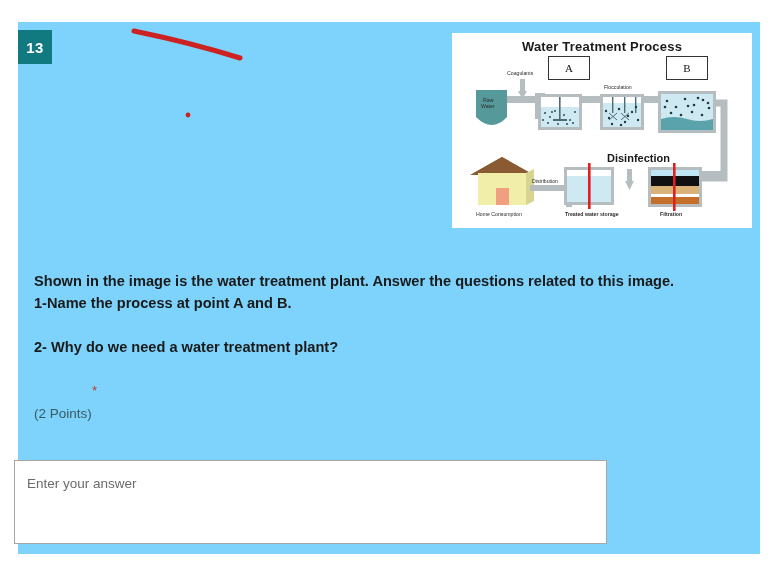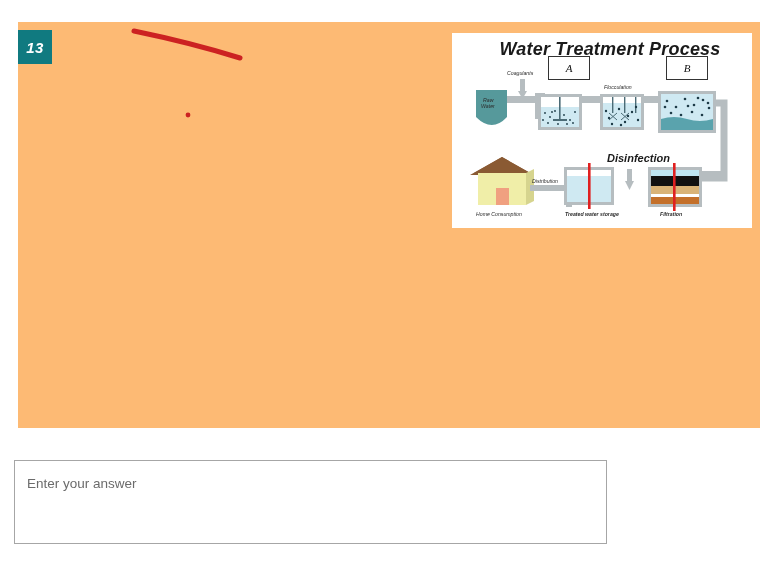--- a/index.html
+++ b/index.html
@@ -15,24 +15,23 @@
     background: #ffffff;
     overflow: hidden;
   }
 
   
   .question-card {
     position: absolute;
     left: 18px;
     top: 22px;
     width: 742px;
-    height: 406px;
-    background: #fdba74;
+    height: 532px;
+    background: #7dd3fc;
     box-sizing: border-box;
-    font-style: italic;
   }
   .number-badge {
     position: absolute;
     left: 0px;
     top: 8px;
     width: 34px;
     height: 34px;
     background: #107a80;
     color: #ffffff;
     font-size: 15px;
@@ -57,24 +56,24 @@
     left: 434px;
     top: 11px;
     width: 300px;
     height: 195px;
     background: #ffffff;
     box-sizing: border-box;
   }
   .diagram-title {
     position: absolute;
     top: 6px;
-    left: 8px;
+    left: 0;
     width: 100%;
     text-align: center;
-    font-size: 18px;
+    font-size: 13px;
     font-weight: bold;
     color: #1a1a1a;
     letter-spacing: 0.2px;
   }
 
   
   .q-body {
     position: absolute;
     left: 16px;
     top: 248px;
@@ -280,20 +279,27 @@
       <div class="lbl" style="left:29px;top:70px;">Water</div>
       <div class="lbl" style="left:55px;top:37px;">Coagulants</div>
       <div class="lbl" style="left:152px;top:51px;">Flocculation</div>
       <div class="big-lbl" style="left:155px;top:119px;">Disinfection</div>
       <div class="lbl lbl-b" style="left:208px;top:178px;">Filtration</div>
       <div class="lbl lbl-b" style="left:113px;top:178px;">Treated water storage</div>
       <div class="lbl" style="left:80px;top:145px;">Distribution</div>
       <div class="lbl" style="left:24px;top:178px;">Home Consumption</div>
     </div>
 
+    <div class="q-body">
+      <p class="q-line q-stem">Shown in the image is the water treatment plant. Answer the questions related to this image.</p>
+      <p class="q-line q-item1">1-Name the process at point A and B.</p>
+      <p class="q-line q-item2">2- Why do we need a water treatment plant?</p>
+      <span class="req-star">*</span>
+      <span class="points">(2 Points)</span>
+    </div>
   </div>
 
   <div class="answer-box">
     <span class="answer-placeholder">Enter your answer</span>
   </div>
 
   <svg class="ink-layer">
     <path d="M134 31 C168 38, 208 48, 240 58" stroke="#cc2222" stroke-width="5" fill="none" stroke-linecap="round"></path>
     <circle cx="188" cy="115" r="2.4" fill="#cc2222"></circle>
   </svg>

